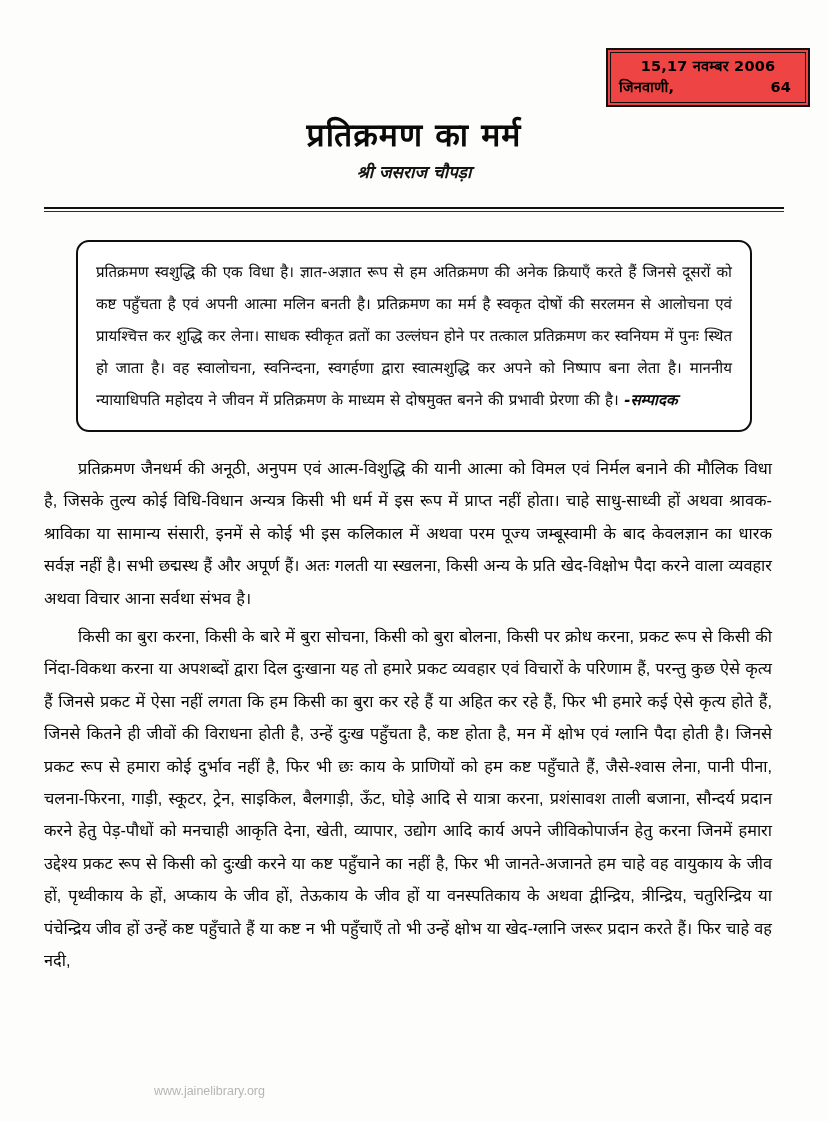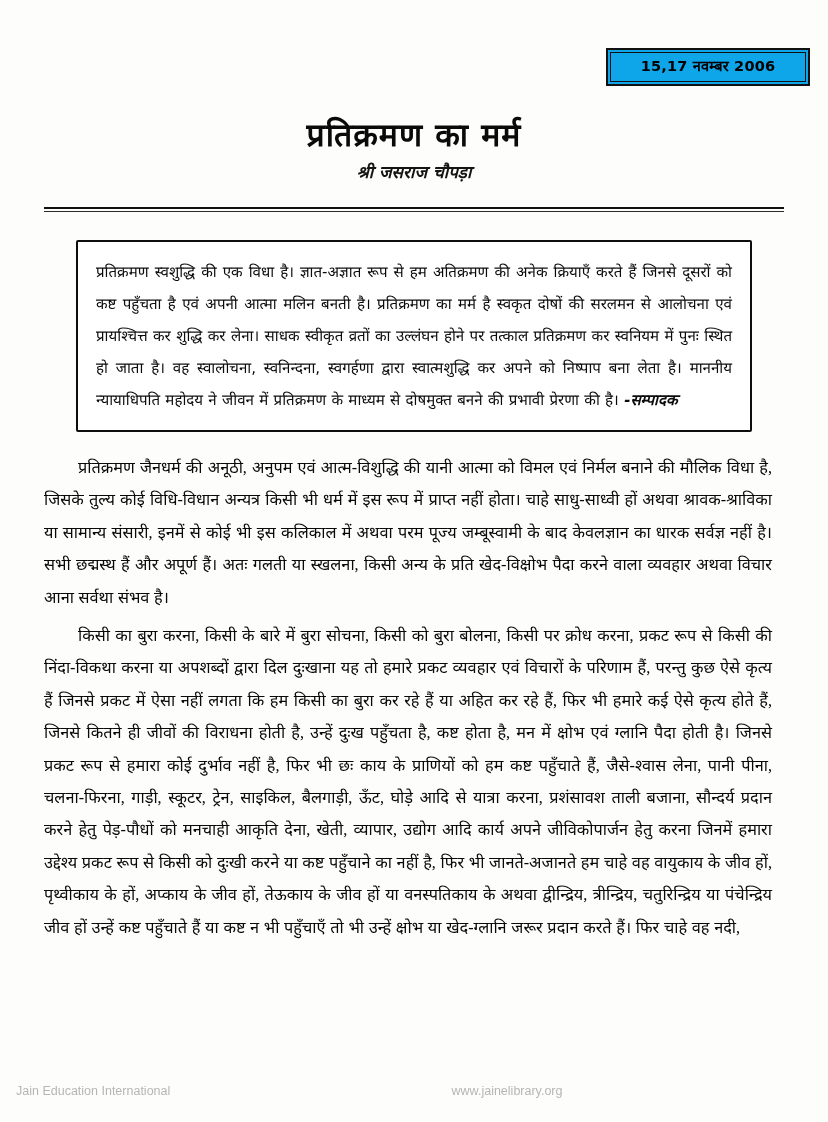--- a/index.html
+++ b/index.html
@@ -23,21 +23,21 @@
   }
 
   
   .issue-box {
     position: absolute;
     top: 48px;
     right: 18px;
     width: 196px;
     border: 2px solid #111;
     padding: 2px;
-    background: #0ea5e9;
+    background: #ef4444;
   }
   .issue-box-inner {
     border: 1px solid #111;
     padding: 3px 8px 4px 8px;
   }
   .issue-line {
     font-family: "DejaVu Sans", sans-serif;
     font-size: 14.5px;
     font-weight: 700;
     line-height: 1.45;
@@ -98,21 +98,21 @@
     margin-top: 2px;
   }
 
   
   .abstract-box {
     position: absolute;
     top: 240px;
     left: 76px;
     width: 676px;
     border: 2.5px solid #0d0d0d;
-    border-radius: 2px;
+    border-radius: 13px;
     padding: 14px 18px 14px 18px;
     box-sizing: border-box;
     background: #fff;
   }
   .abstract-text {
     font-family: "DejaVu Sans", sans-serif;
     font-size: 15.1px;
     line-height: 32px;
     text-align: justify;
     text-justify: inter-word;
@@ -126,21 +126,21 @@
   }
 
   
   .body-col {
     position: absolute;
     top: 452px;
     left: 44px;
     width: 740px;
   }
   .para {
-    font-family: Liberation Serif, serif;
+    font-family: Liberation Sans, sans-serif;
     font-size: 16.3px;
     line-height: 32.4px;
     text-align: justify;
     text-justify: inter-word;
     text-indent: 34px;
     color: #090909;
     margin: 0 12px 4px 0;
     word-spacing: 0.6px;
   }
   .para + .para { margin-top: 6px; }
@@ -162,20 +162,24 @@
   .footer .f-right { width: 32%; text-align: right; }
 </style>
 </head>
 <body>
 
 <div class="page">
 
   <div class="issue-box">
     <div class="issue-box-inner">
       <div class="issue-line issue-line-1">15,17 नवम्बर 2006</div>
+      <div class="issue-line issue-line-2">
+        <span class="journal">जिनवाणी,</span>
+        <span class="pageno">64</span>
+      </div>
     </div>
   </div>
 
   <div class="title">प्रतिक्रमण का मर्म</div>
 
   <div class="author">श्री जसराज चौपड़ा</div>
 
   <div class="rule-wrap">
     <div class="rule-thick"></div>
     <div class="rule-thin"></div>
@@ -187,17 +191,16 @@
       <span class="sig">-सम्पादक</span>
     </div>
   </div>
 
   <div class="body-col">
     <p class="para">प्रतिक्रमण जैनधर्म की अनूठी, अनुपम एवं आत्म-विशुद्धि की यानी आत्मा को विमल एवं निर्मल बनाने की मौलिक विधा है, जिसके तुल्य कोई विधि-विधान अन्यत्र किसी भी धर्म में इस रूप में प्राप्त नहीं होता। चाहे साधु-साध्वी हों अथवा श्रावक-श्राविका या सामान्य संसारी, इनमें से कोई भी इस कलिकाल में अथवा परम पूज्य जम्बूस्वामी के बाद केवलज्ञान का धारक सर्वज्ञ नहीं है। सभी छद्मस्थ हैं और अपूर्ण हैं। अतः गलती या स्खलना, किसी अन्य के प्रति खेद-विक्षोभ पैदा करने वाला व्यवहार अथवा विचार आना सर्वथा संभव है।</p>
     <p class="para">किसी का बुरा करना, किसी के बारे में बुरा सोचना, किसी को बुरा बोलना, किसी पर क्रोध करना, प्रकट रूप से किसी की निंदा-विकथा करना या अपशब्दों द्वारा दिल दुःखाना यह तो हमारे प्रकट व्यवहार एवं विचारों के परिणाम हैं, परन्तु कुछ ऐसे कृत्य हैं जिनसे प्रकट में ऐसा नहीं लगता कि हम किसी का बुरा कर रहे हैं या अहित कर रहे हैं, फिर भी हमारे कई ऐसे कृत्य होते हैं, जिनसे कितने ही जीवों की विराधना होती है, उन्हें दुःख पहुँचता है, कष्ट होता है, मन में क्षोभ एवं ग्लानि पैदा होती है। जिनसे प्रकट रूप से हमारा कोई दुर्भाव नहीं है, फिर भी छः काय के प्राणियों को हम कष्ट पहुँचाते हैं, जैसे-श्वास लेना, पानी पीना, चलना-फिरना, गाड़ी, स्कूटर, ट्रेन, साइकिल, बैलगाड़ी, ऊँट, घोड़े आदि से यात्रा करना, प्रशंसावश ताली बजाना, सौन्दर्य प्रदान करने हेतु पेड़-पौधों को मनचाही आकृति देना, खेती, व्यापार, उद्योग आदि कार्य अपने जीविकोपार्जन हेतु करना जिनमें हमारा उद्देश्य प्रकट रूप से किसी को दुःखी करने या कष्ट पहुँचाने का नहीं है, फिर भी जानते-अजानते हम चाहे वह वायुकाय के जीव हों, पृथ्वीकाय के हों, अप्काय के जीव हों, तेऊकाय के जीव हों या वनस्पतिकाय के अथवा द्वीन्द्रिय, त्रीन्द्रिय, चतुरिन्द्रिय या पंचेन्द्रिय जीव हों उन्हें कष्ट पहुँचाते हैं या कष्ट न भी पहुँचाएँ तो भी उन्हें क्षोभ या खेद-ग्लानि जरूर प्रदान करते हैं। फिर चाहे वह नदी,</p>
   </div>
 
   <div class="footer">
-    <div class="f-left">Jain Education International</div>
     <div class="f-right">www.jainelibrary.org</div>
   </div>
 
 </div>
 
 </body></html>

